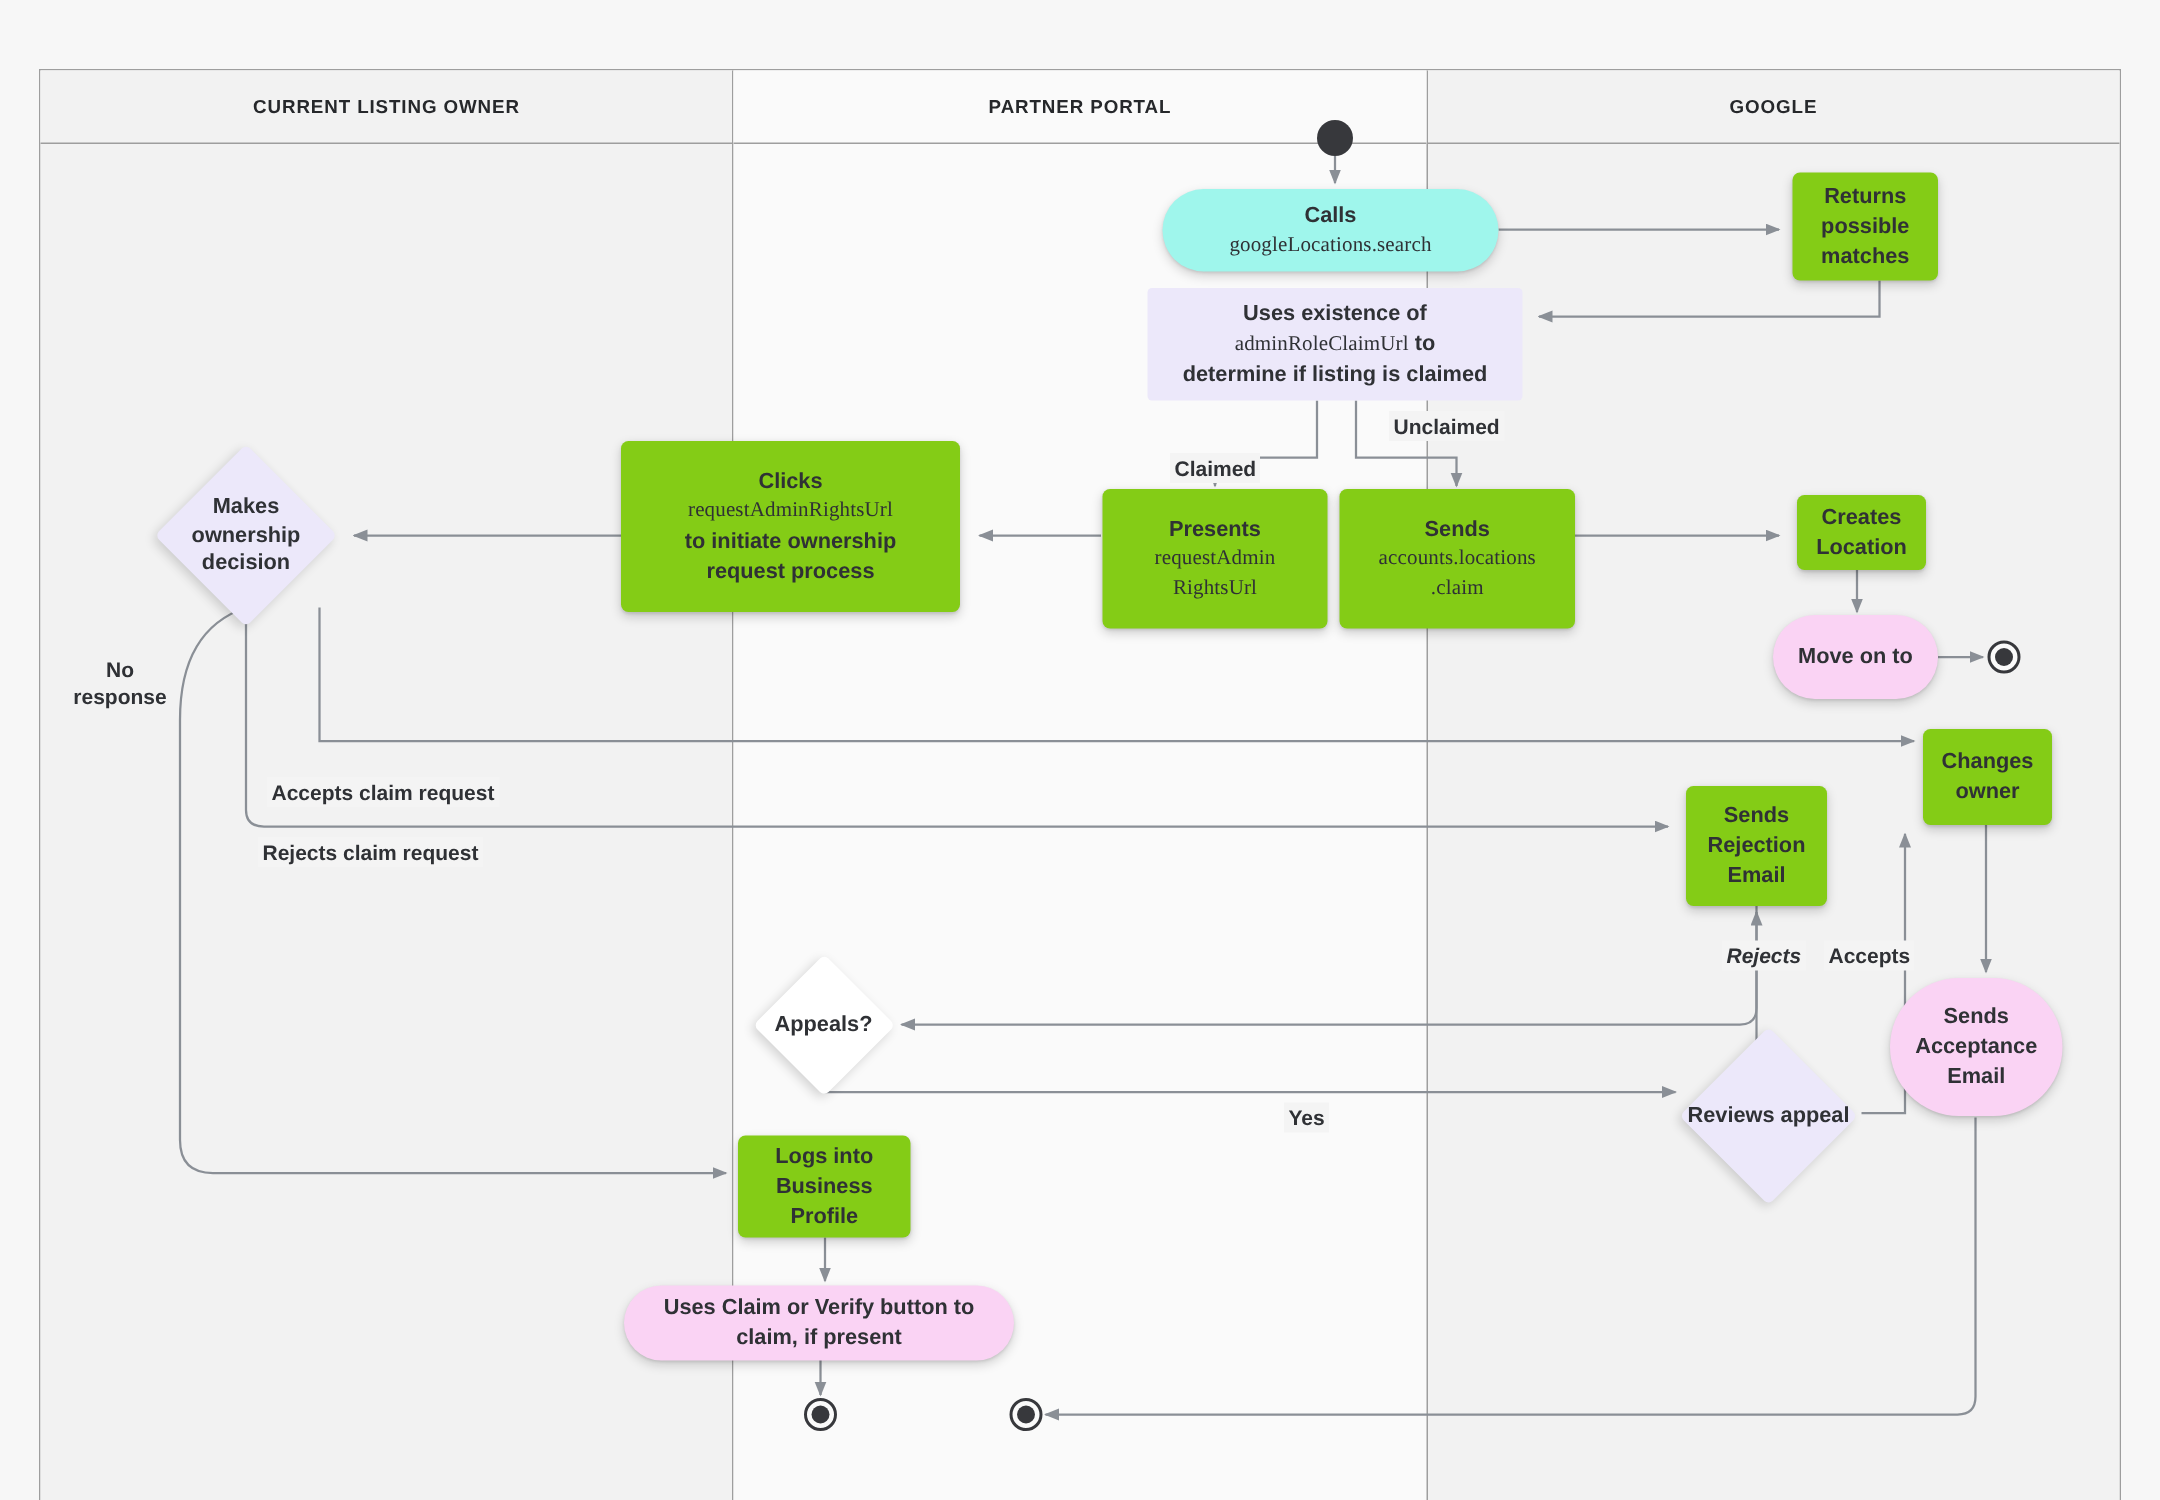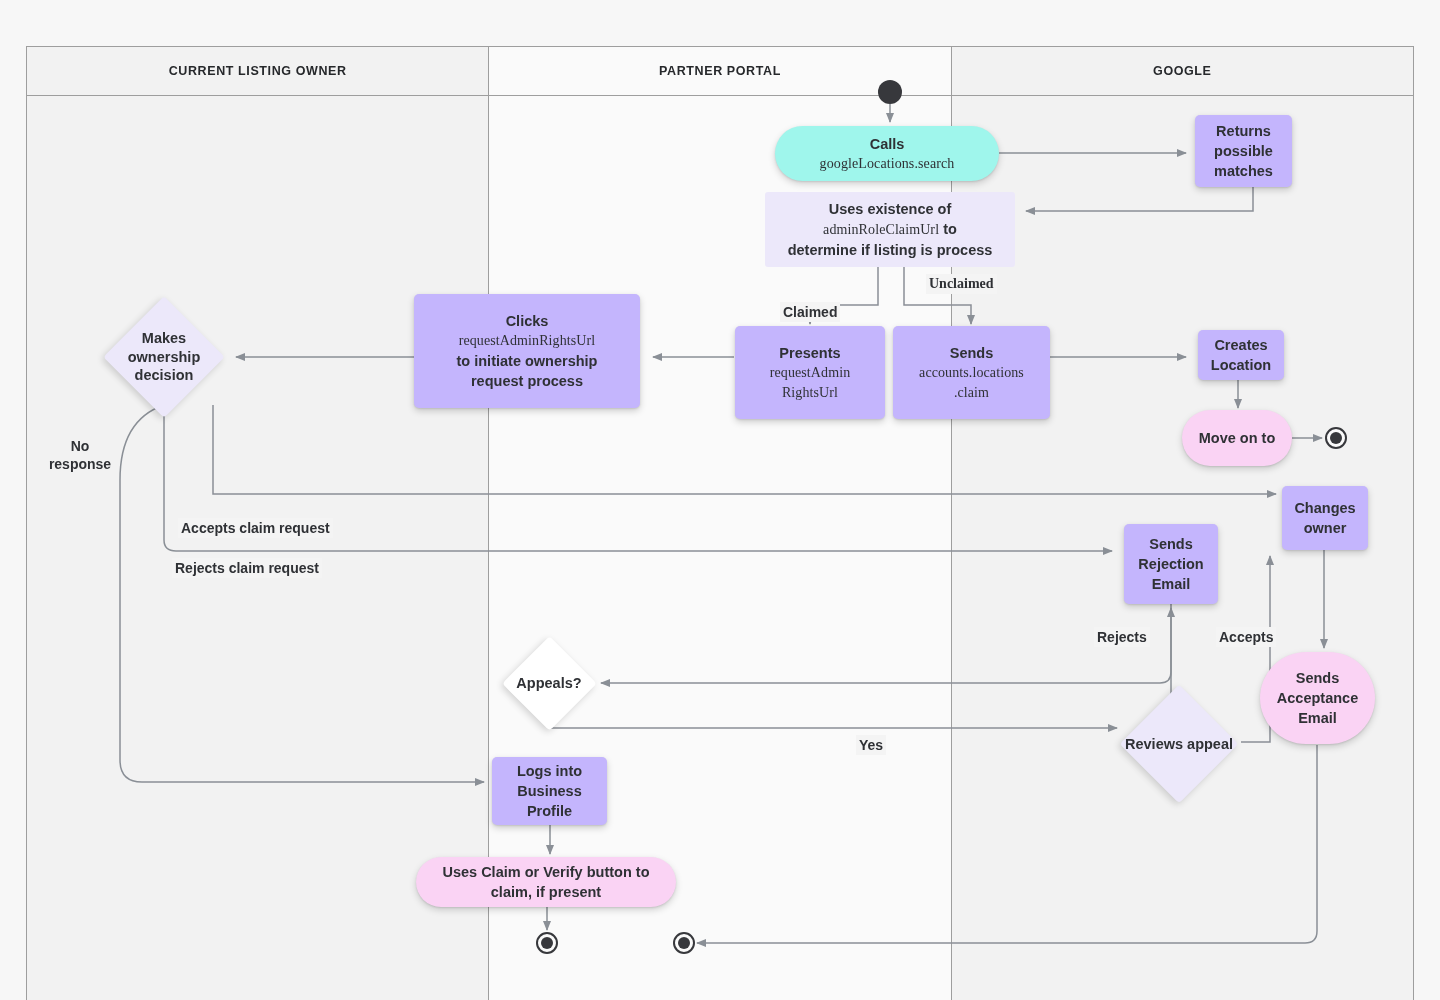--- a/index.html
+++ b/index.html
@@ -68,21 +68,21 @@
     justify-content: center;
     text-align: center;
     color: #2f3135;
     font-size: 14.5px;
     font-weight: bold;
     line-height: 1.38;
     z-index: 3;
   }
   .node .inner { padding: 4px 8px; }
   .box {
-    background: #c4b5fd;
+    background: #84cc16;
     border-radius: 5px;
     box-shadow: 0 3px 7px rgba(0,0,0,0.18), 0 1px 2px rgba(0,0,0,0.10);
   }
   .pill {
     border-radius: 999px;
     box-shadow: 0 3px 7px rgba(0,0,0,0.17), 0 1px 2px rgba(0,0,0,0.10);
   }
   .cyan  { background: #9ff6ec; }
   .pink  { background: #fad3f4; }
   .lav-box {
@@ -244,21 +244,21 @@
   <div class="node box" style="left:1195px; top:115px; width:97px; height:72px;">
     <div class="inner">Returns possible matches</div>
   </div>
 
   <div class="node lav-box" style="left:765px; top:192px; width:250px; height:75px;">
     <div class="inner">
       <div>Uses existence of</div>
       <div>
         <span class="mono" style="font-size:14px;">adminRoleClaimUrl</span><span> to</span>
       </div>
-      <div>determine if listing is process</div>
+      <div>determine if listing is claimed</div>
     </div>
   </div>
 
   <div class="node box" style="left:735px; top:326px; width:150px; height:93px;">
     <div class="inner">
       <div>Presents</div>
       <div class="mono" style="font-size:14px;">requestAdmin</div>
       <div class="mono" style="font-size:14px;">RightsUrl</div>
     </div>
   </div>
@@ -323,22 +323,22 @@
 
   <div class="node pill pink" style="left:416px; top:857px; width:260px; height:50px;">
     <div class="inner">Uses Claim or Verify button to claim, if present</div>
   </div>
 
   <div class="end-dot" style="left:536px; top:932px;"></div>
 
   <div class="end-dot" style="left:673px; top:932px;"></div>
 
   <div class="elabel" style="left:780px; top:274px;margin-top:28px;">Claimed</div>
-  <div class="elabel" style="left:926px; top:274px;font-family:Liberation Serif, serif;">Unclaimed</div>
+  <div class="elabel" style="left:926px; top:274px;">Unclaimed</div>
   <div class="elabel" style="left:38px; top:436px; width:78px; background:transparent;">No
 response</div>
   <div class="elabel" style="left:178px; top:506px;margin-top:12px;">Accepts claim request</div>
   <div class="elabel" style="left:172px; top:558px;">Rejects claim request</div>
-  <div class="elabel" style="left:1094px; top:627px;">Rejects</div>
+  <div class="elabel" style="left:1148px; top:627px;font-style:italic;">Rejects</div>
   <div class="elabel" style="left:1216px; top:627px;">Accepts</div>
   <div class="elabel" style="left:856px; top:735px;">Yes</div>
 
 </div>
 
 </body></html>

